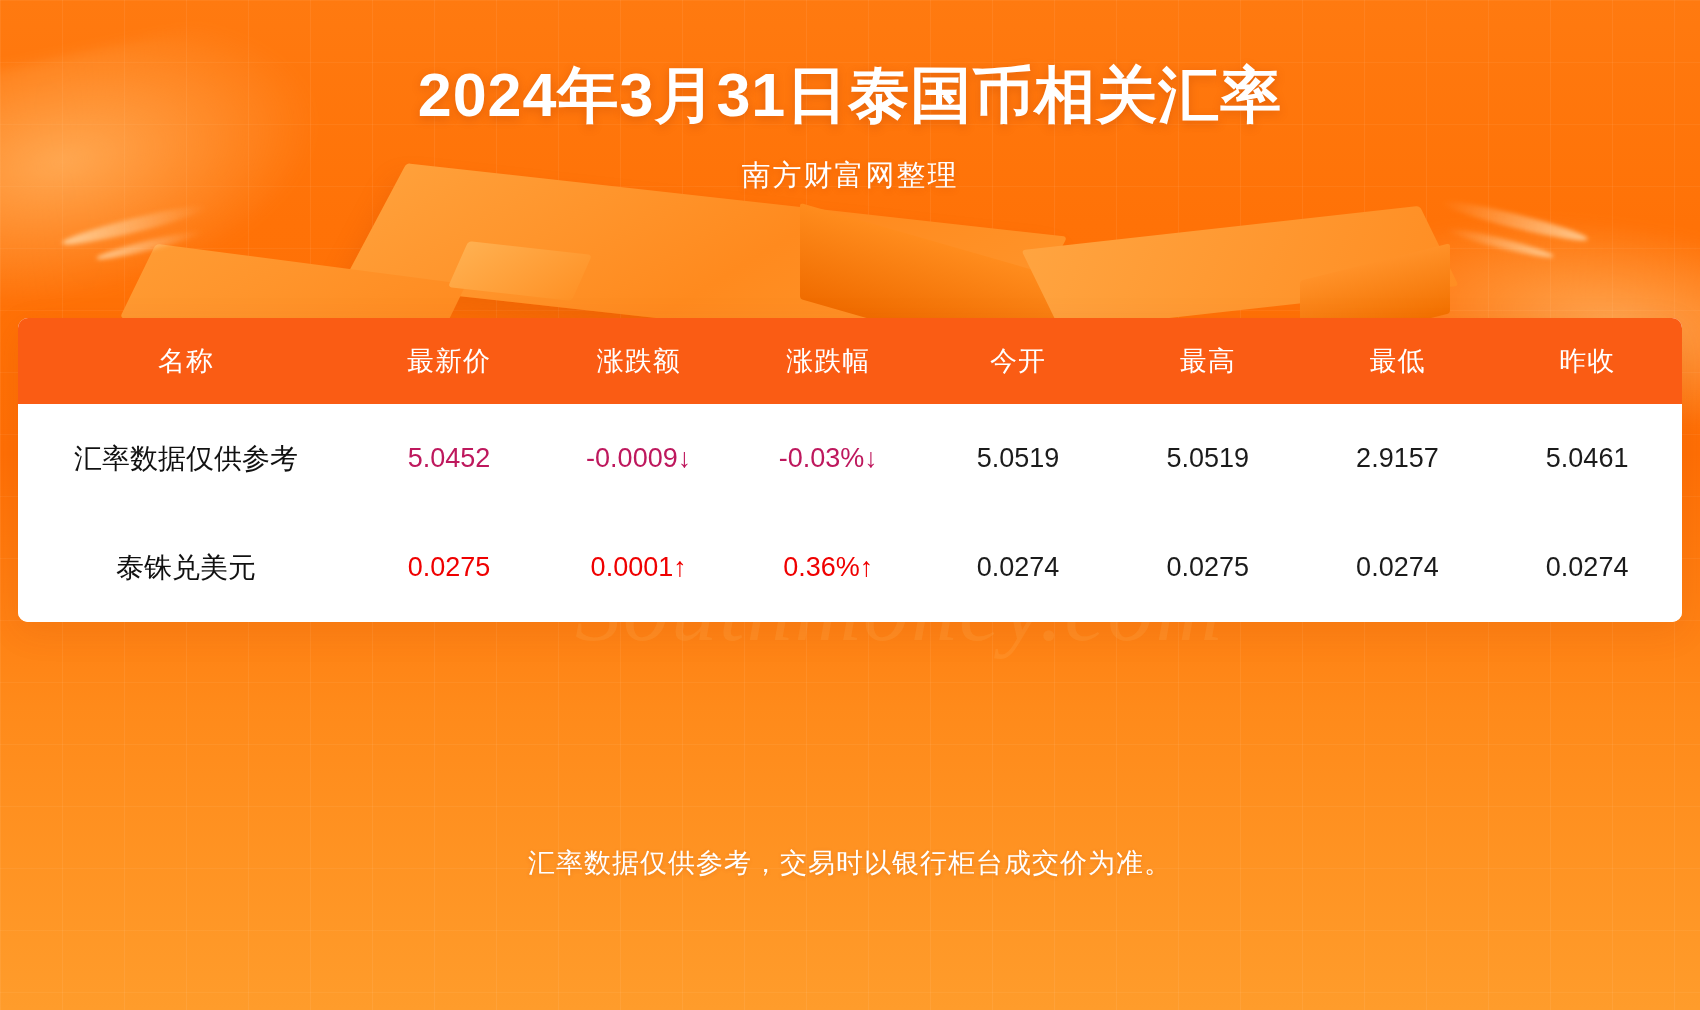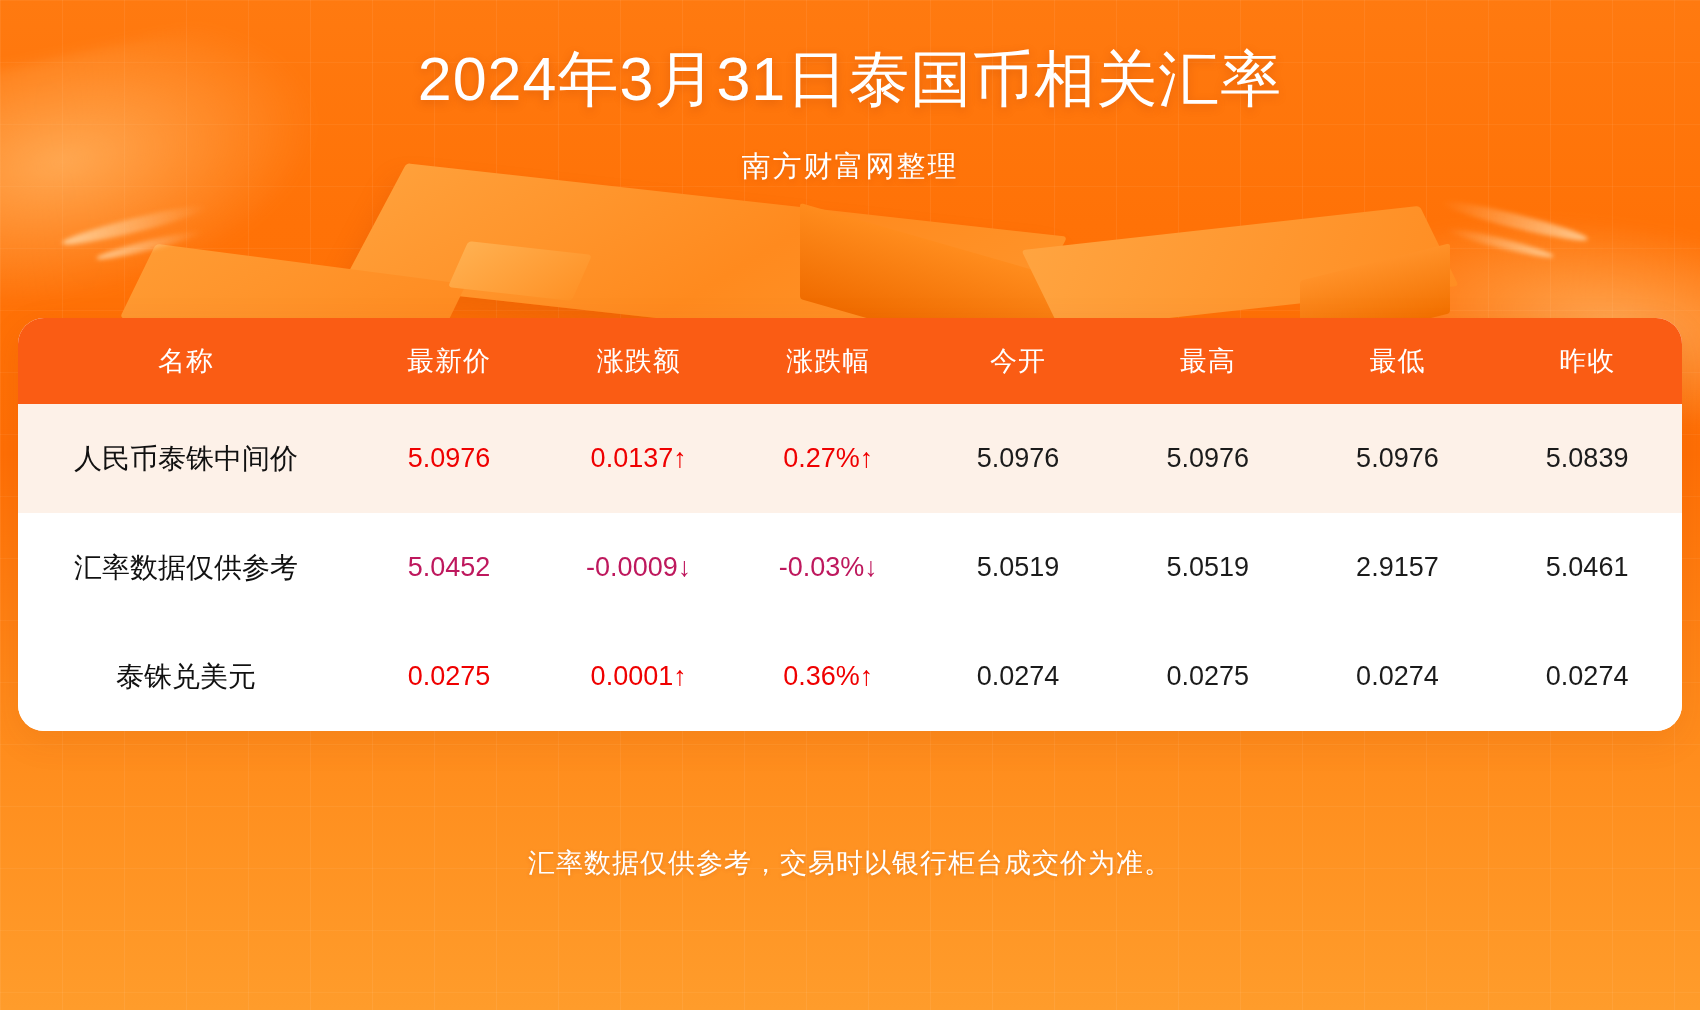--- a/index.html
+++ b/index.html
@@ -61,36 +61,36 @@
   .streak{position:absolute;background:linear-gradient(90deg,rgba(255,225,180,.75),rgba(255,225,180,0));
       filter:blur(2px);border-radius:50%;}
   .s1{left:60px;top:28px;width:150px;height:14px;transform:rotate(-14deg);}
   .s2{left:95px;top:50px;width:110px;height:10px;transform:rotate(-14deg);}
   .s3{right:110px;top:24px;width:150px;height:14px;transform:rotate(14deg) scaleX(-1);}
   .s4{right:145px;top:48px;width:110px;height:10px;transform:rotate(14deg) scaleX(-1);}
 
   
   .header{position:absolute;left:0;right:0;top:0;text-align:center;}
   .title{
-    margin:0;padding-top:44px;
-    font-size:61px;line-height:1.16;font-weight:normal;color:#ffffff;
+    margin:0;padding-top:60px;
+    font-size:61px;line-height:1.16;font-weight:bold;color:#ffffff;
     letter-spacing:1px;
     text-shadow:0 3px 10px rgba(160,50,0,.28);
   }
   .subtitle{
-    margin:8px;padding-top:24px;
+    margin:1px;padding-top:24px;
     font-size:29px;color:#ffffff;font-weight:normal;letter-spacing:2px;
     text-shadow:0 2px 6px rgba(160,50,0,.22);
   }
 
   
   .card{
     position:absolute;left:18px;top:318px;width:1664px;
     background:#ffffff;
-    border-radius:26px;
+    border-radius:10px;
     overflow:hidden;
     box-shadow:0 10px 34px rgba(150,50,0,.10);
   }
   table{border-collapse:collapse;width:100%;table-layout:fixed;}
   thead th{
     background:#fa5c14;
     color:#ffffff;font-size:27px;font-weight:normal;
     height:84px;letter-spacing:1px;
     border:none;
   }
@@ -188,30 +188,20 @@
         <th>最新价</th>
         <th>涨跌额</th>
         <th>涨跌幅</th>
         <th>今开</th>
         <th>最高</th>
         <th>最低</th>
         <th>昨收</th>
       </tr>
     </thead>
     <tbody>
-      <tr class="odd">
-        <td class="name">人民币泰铢中间价</td>
-        <td class="up">5.0976</td>
-        <td class="up">0.0137↑</td>
-        <td class="up">0.27%↑</td>
-        <td>5.0976</td>
-        <td>5.0976</td>
-        <td>5.0976</td>
-        <td>5.0839</td>
-      </tr>
       <tr class="even">
         <td class="name">汇率数据仅供参考</td>
         <td class="down">5.0452</td>
         <td class="down">-0.0009↓</td>
         <td class="down">-0.03%↓</td>
         <td>5.0519</td>
         <td>5.0519</td>
         <td>2.9157</td>
         <td>5.0461</td>
       </tr>

